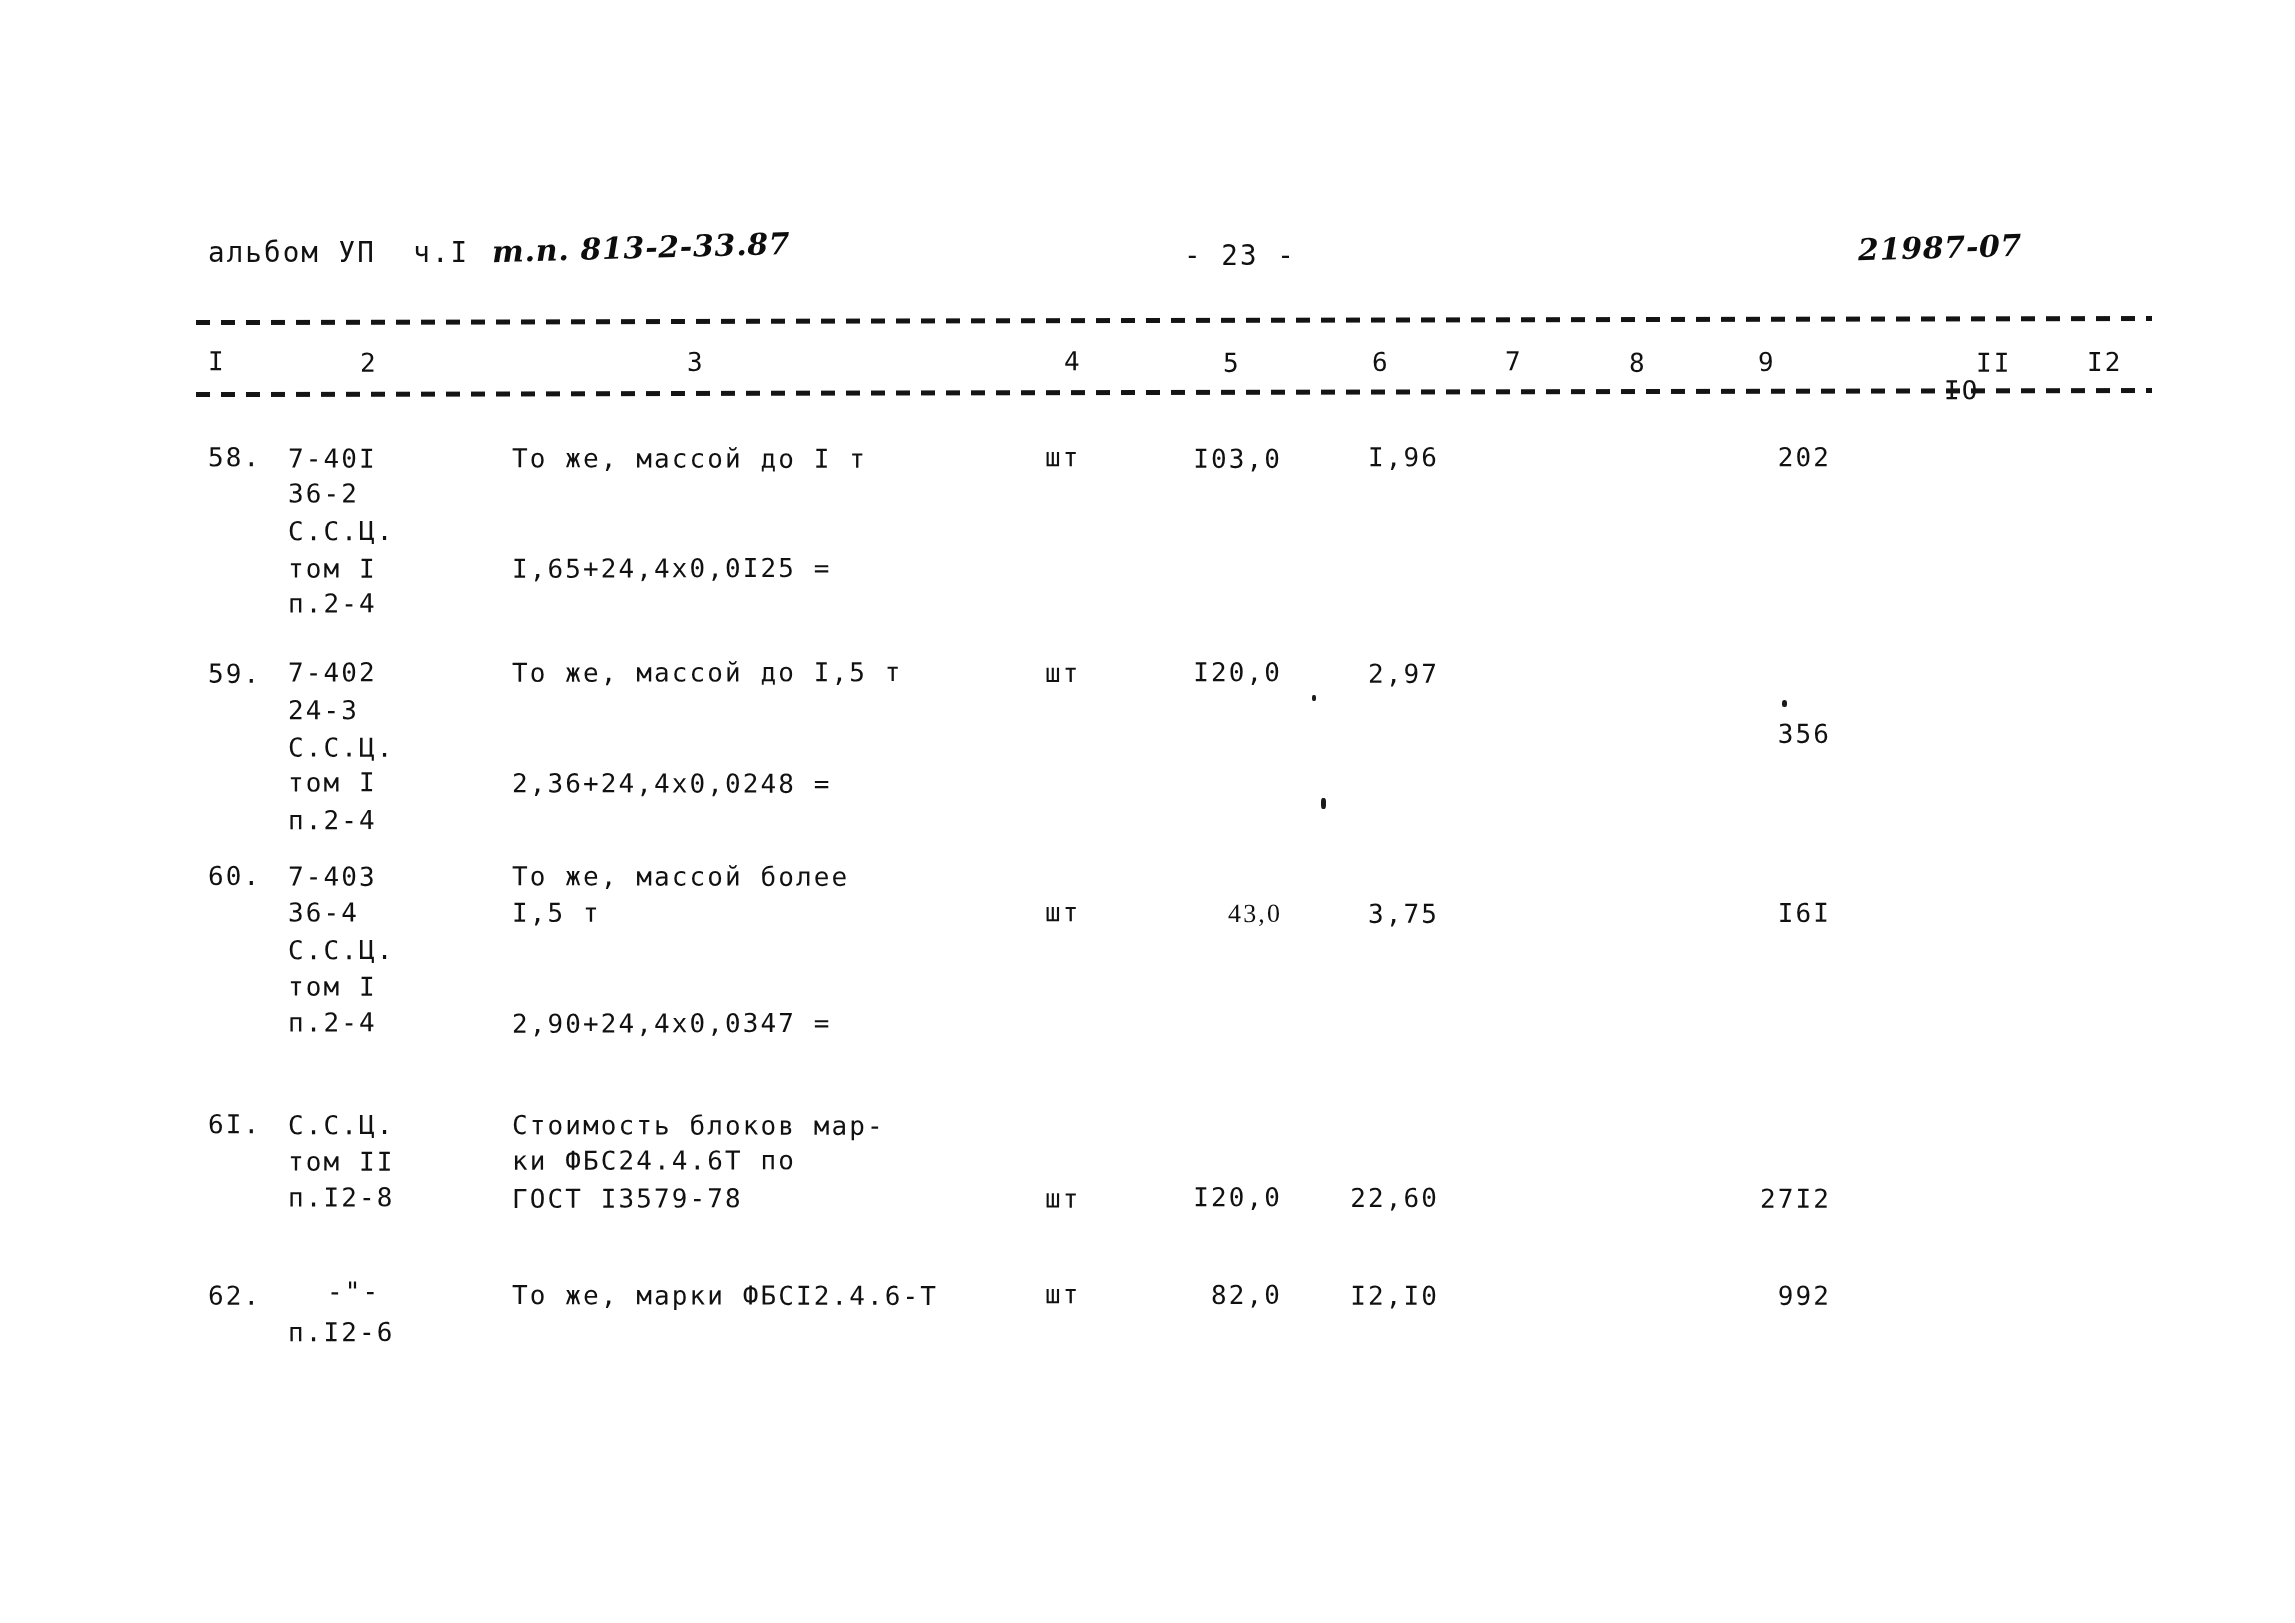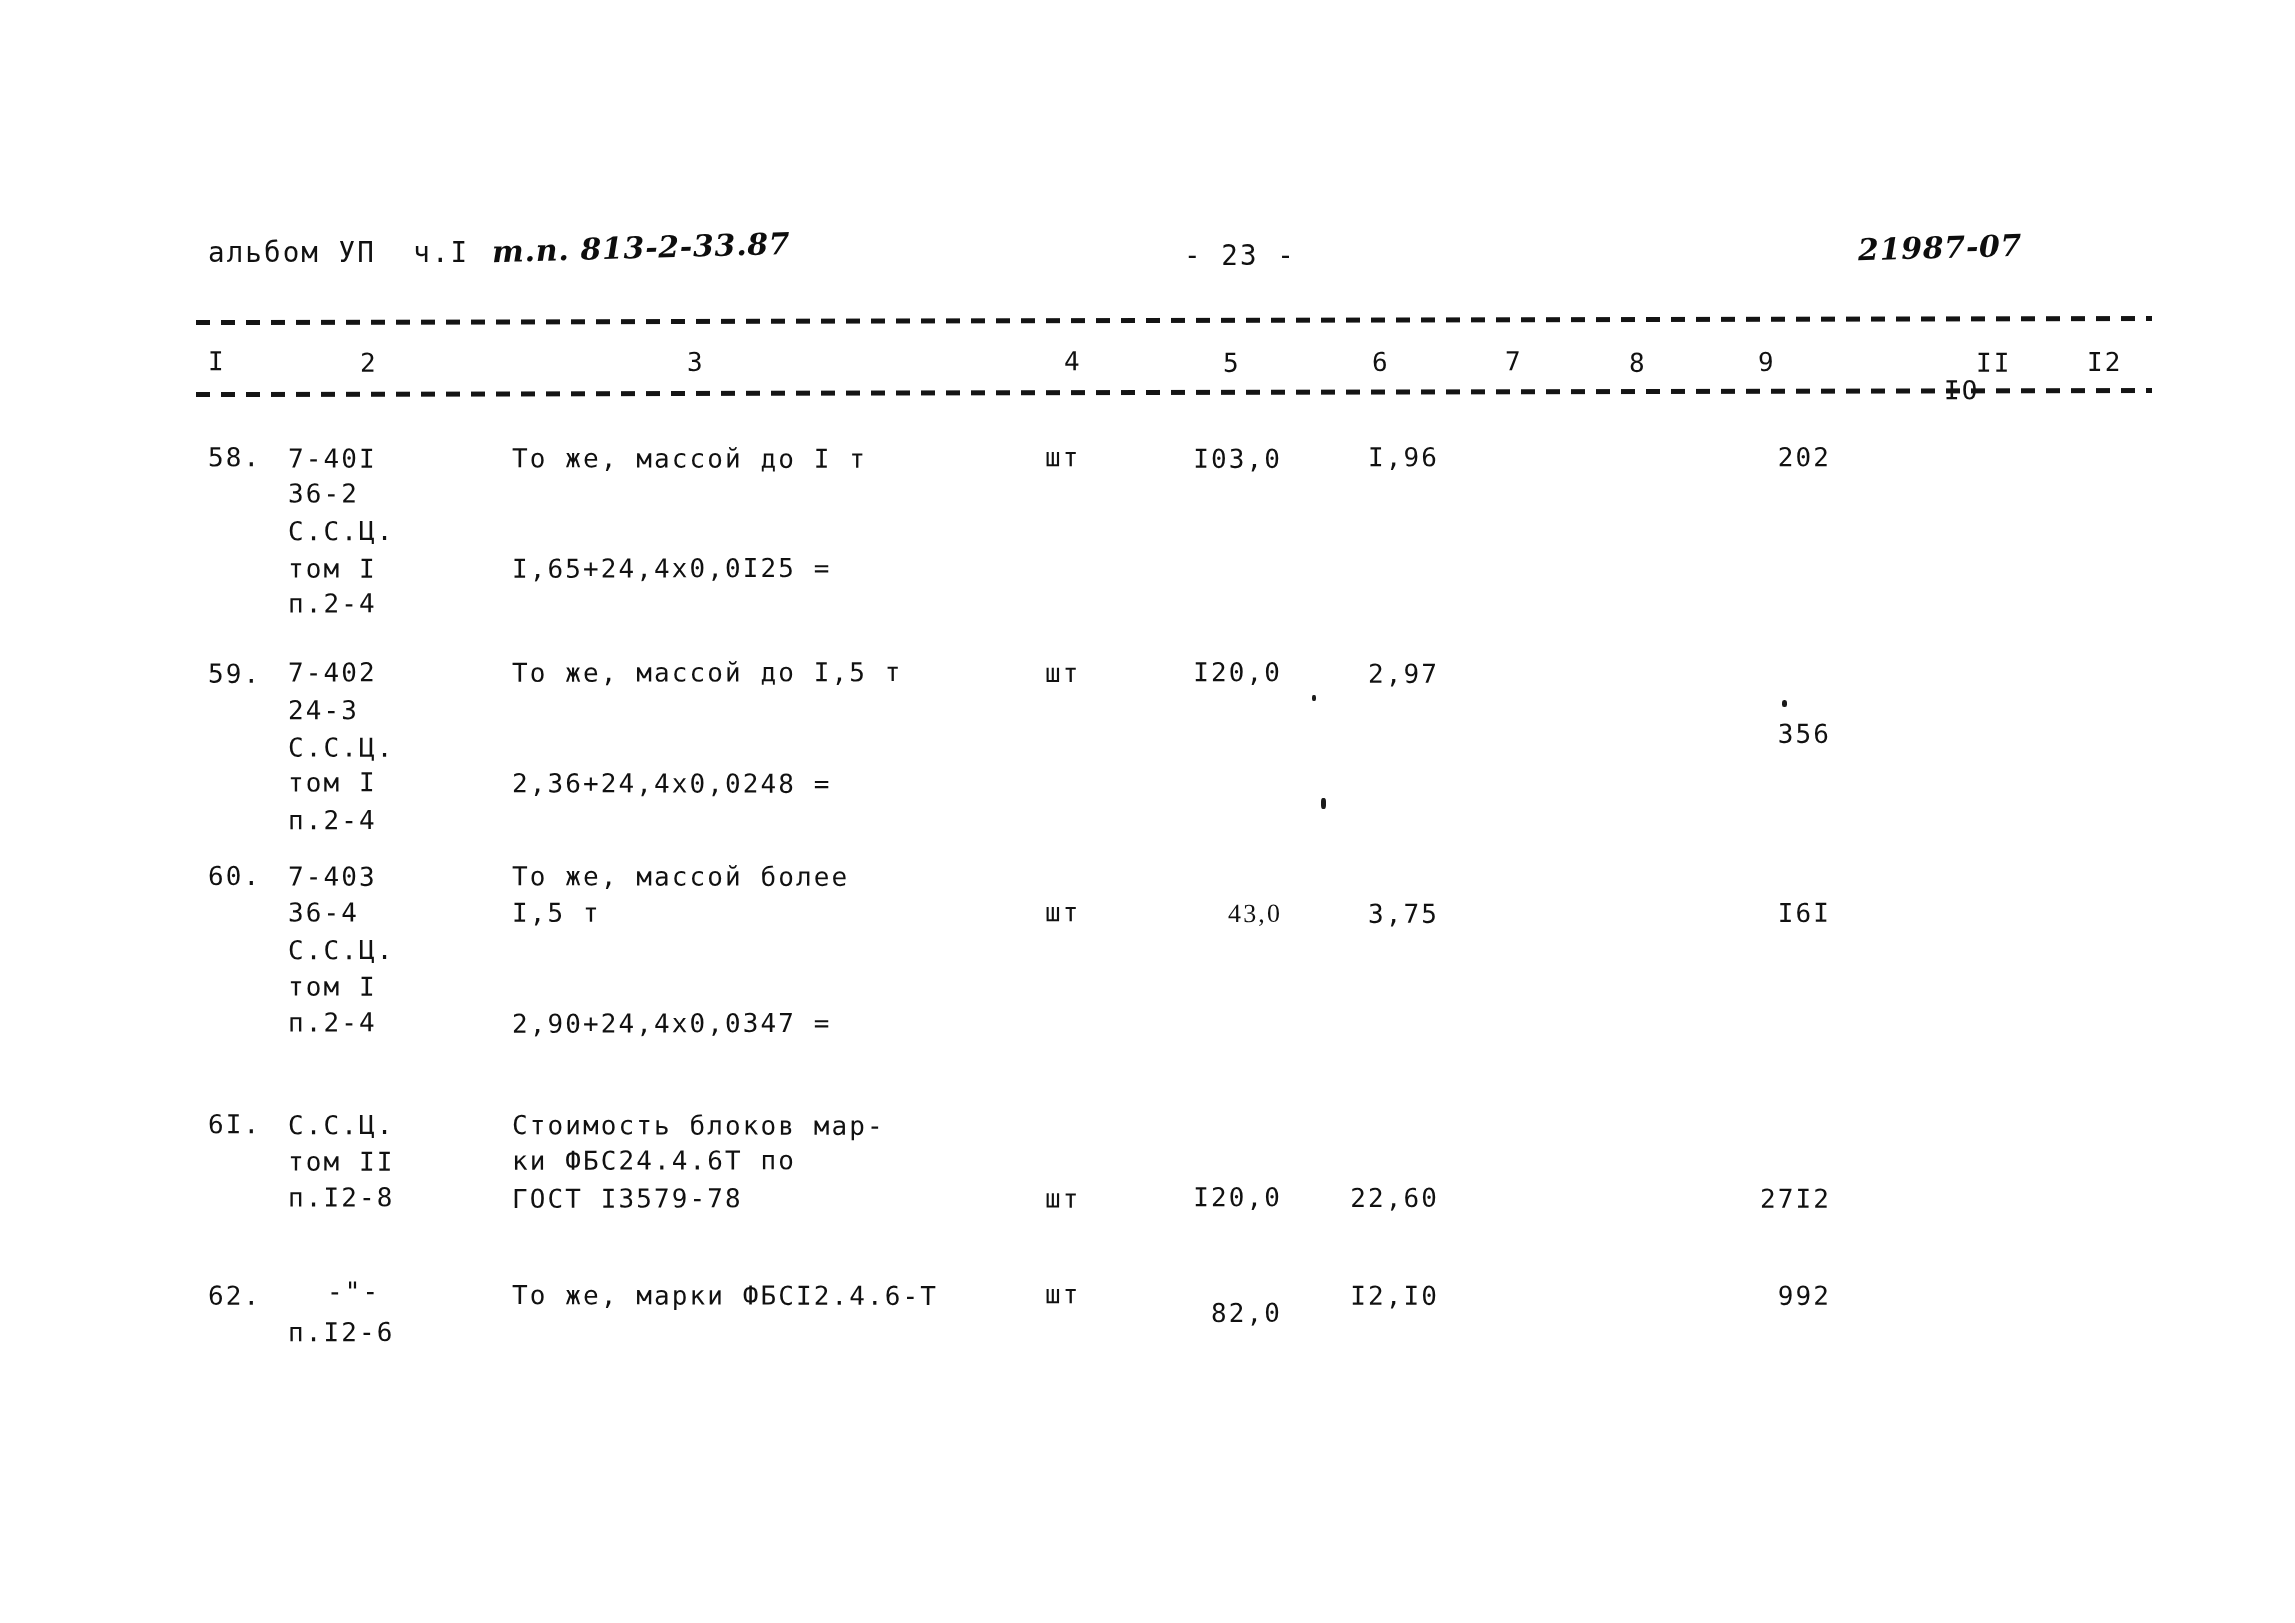--- a/index.html
+++ b/index.html
@@ -212,21 +212,21 @@
     </div>
 
     <div>
       <span class="tw c-no j2" style="top:1277px;">62.</span>
       <span class="tw j1" style="left:327px; top:1274px; width:157px;">-"-</span>
       <span class="tw c-code j3" style="top:1314px;">п.I2-6</span>
 
       <span class="tw c-desc j2" style="top:1277px; width:589px;">То же, марки ФБСI2.4.6-Т</span>
 
       <span class="tw c-unit j1" style="top:1277px;">шт</span>
-      <span class="tw c-qty j3" style="top:1277px;margin-top:18px;">82,0</span>
+      <span class="tw c-qty j3" style="top:1277px;">82,0</span>
       <span class="tw c-price j2" style="top:1277px;">I2,I0</span>
       <span class="tw c-c7 j1" style="top:1277px;"></span>
       <span class="tw c-c8 j3" style="top:1277px;"></span>
       <span class="tw c-total j2" style="top:1277px;">992</span>
       <span class="tw c-c10 j1" style="top:1277px;"></span>
       <span class="tw c-c11 j3" style="top:1277px;"></span>
       <span class="tw c-c12 j2" style="top:1277px;"></span>
     </div>
 
     <div class="speck" style="left:1312px; top:695px; width:3.9px;  height:5.9px;"></div>

